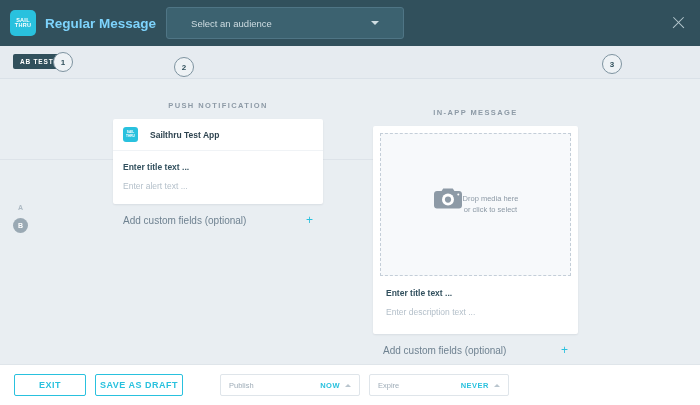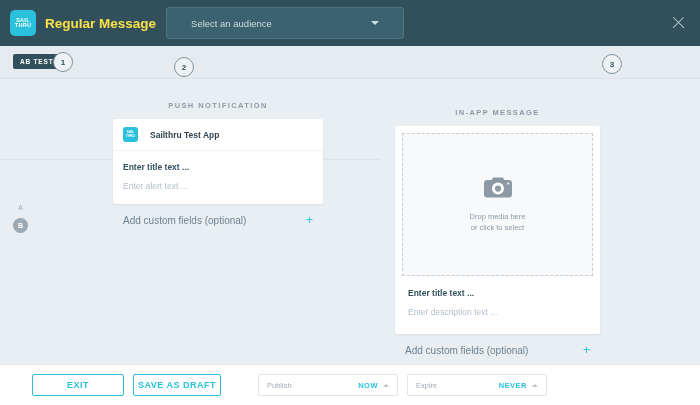--- a/index.html
+++ b/index.html
@@ -27,21 +27,21 @@
     background: #29c1de; border-radius: 5px;
     display: flex; flex-direction: column;
     align-items: center; justify-content: center;
     line-height: 1;
   }
   .logo span {
     color: #ffffff; font-size: 5.5px; font-weight: bold;
     letter-spacing: 0.3px;
   }
   .app-title {
-    color: #fde047; font-size: 13.5px; font-weight: bold;
+    color: #7dd3fc; font-size: 13.5px; font-weight: bold;
     margin-left: 9px; white-space: nowrap;
   }
   .audience-select {
     margin-left: 10px;
     width: 238px; height: 32px;
     background: #3c6270;
     border: 1px solid #4f7585;
     border-radius: 3px;
     display: flex; align-items: center;
     padding: 0 24px;
@@ -199,32 +199,32 @@
   }
   .custom-row {
     display: flex; align-items: center; justify-content: space-between;
     padding: 10px 10px 0 10px;
     cursor: pointer;
   }
   .custom-row .lbl { font-size: 10px; color: #6f8291; }
   .plus { color: #29c1de; font-size: 12px; line-height: 1; }
 
   
-  .inapp-col { position: absolute; left: 395px; top: 29px; width: 205px; }
+  .inapp-col { position: absolute; left: 373px; top: 29px; width: 205px; }
   .inapp-card {
     background: #ffffff;
     box-shadow: 0 1px 2px rgba(40,60,80,0.09);
     border-radius: 2px;
     padding: 7px;
   }
   .dropzone {
     border: 1px dashed #c4ced8;
     background: #f7f9fb;
     height: 143px;
-    display: flex; flex-direction: column;
+    display: flex; flex-direction: row;
     align-items: center; justify-content: center;
     cursor: pointer;
   }
   .cam { margin-bottom: 9px; }
   .drop-txt {
     font-size: 7.5px; color: #8d9aa6;
     text-align: center; line-height: 1.45;
   }
   .inapp-fields { padding: 12px 6px 10px 6px; }
 
@@ -237,21 +237,21 @@
     display: flex; align-items: center;
   }
   .btn-outline {
     border: 1.5px solid #29c1de; color: #29c1de;
     background: #ffffff;
     font-size: 9px; font-weight: bold; letter-spacing: 0.5px;
     height: 22px; border-radius: 2px;
     display: flex; align-items: center; justify-content: center;
     cursor: pointer;
   }
-  #exit-button { width: 92px; margin-left: 32px; }
+  #exit-button { width: 72px; margin-left: 14px; }
   #save-draft-button { width: 88px; margin-left: 9px; }
   .sched-field {
     height: 22px; width: 140px;
     border: 1px solid #dfe5ea; border-radius: 2px;
     background: #ffffff;
     display: flex; align-items: center;
     padding: 0 8px; cursor: pointer;
   }
   #publish-field { margin-left: 37px; }
   #expire-field  { margin-left: 9px; }

